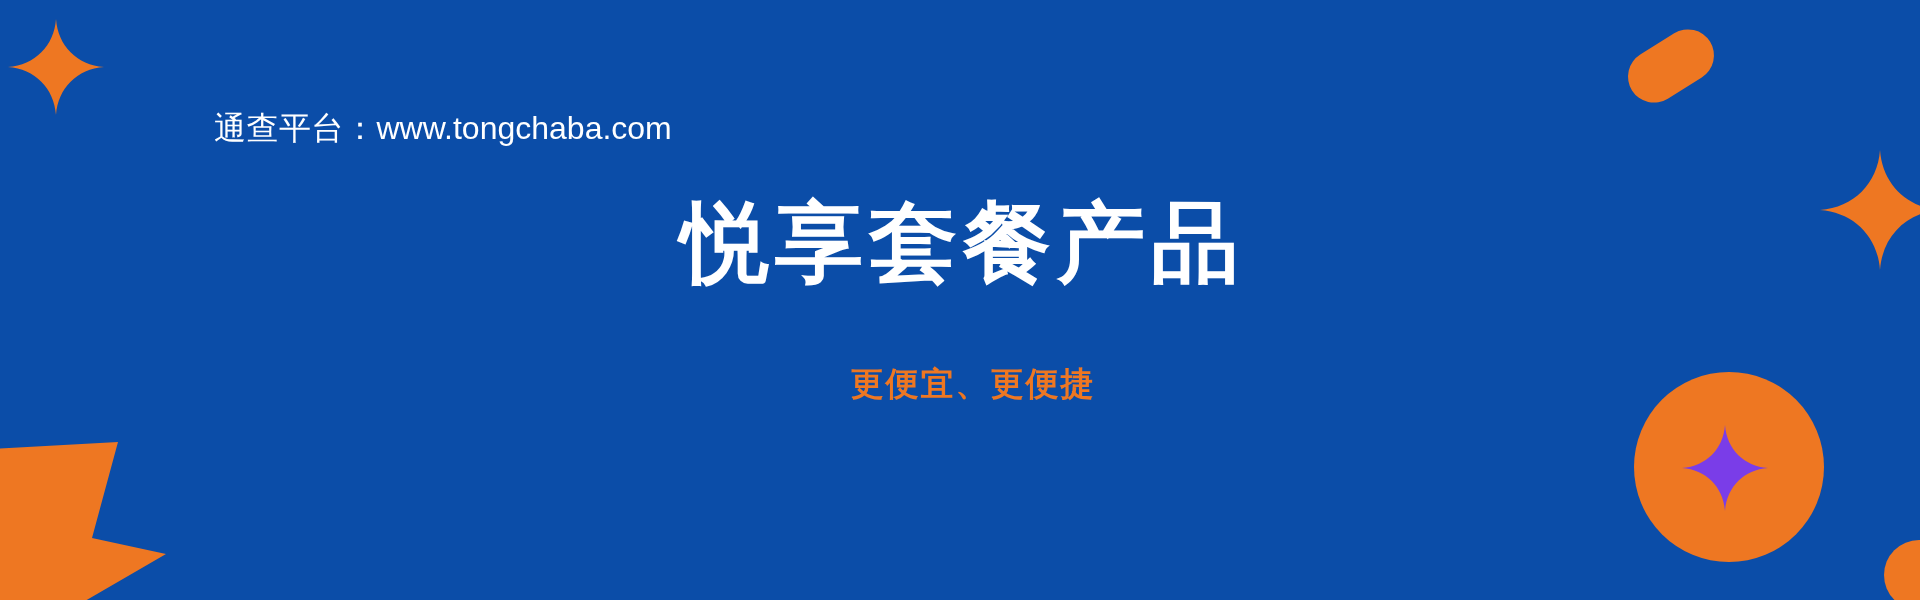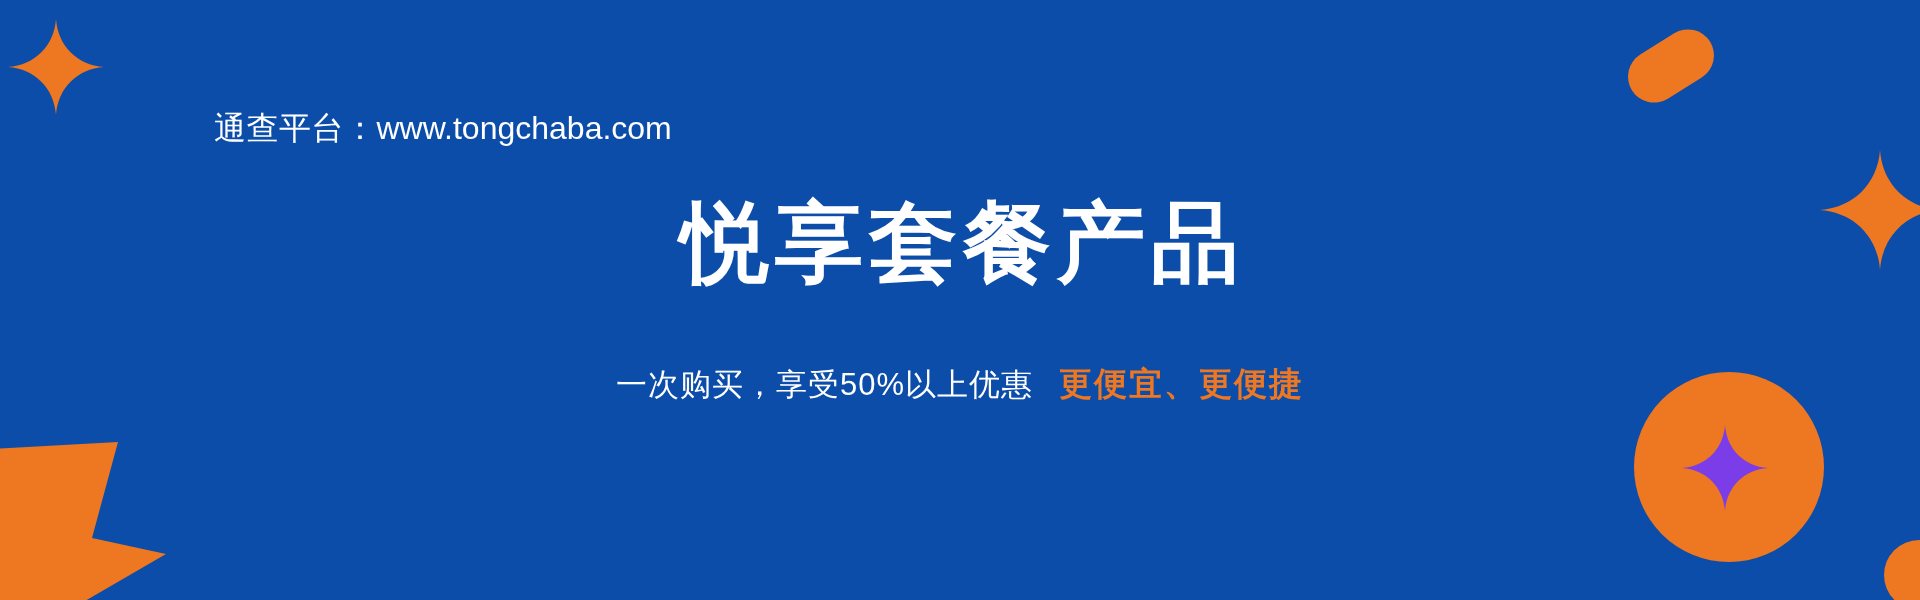--- a/index.html
+++ b/index.html
@@ -191,18 +191,17 @@
 
   <div class="text-layer">
 
     <div id="platform-line">
       <span>通查平台：</span><span class="url">www.tongchaba.com</span>
     </div>
 
     <div id="main-title">悦享套餐产品</div>
 
     <div id="subtitle-row">
-      <span id="subtitle-plain">一次购买，享受50%以上优惠</span>
       <span id="subtitle-highlight">更便宜、更便捷</span>
     </div>
 
   </div>
 </div>
 
 </body></html>

